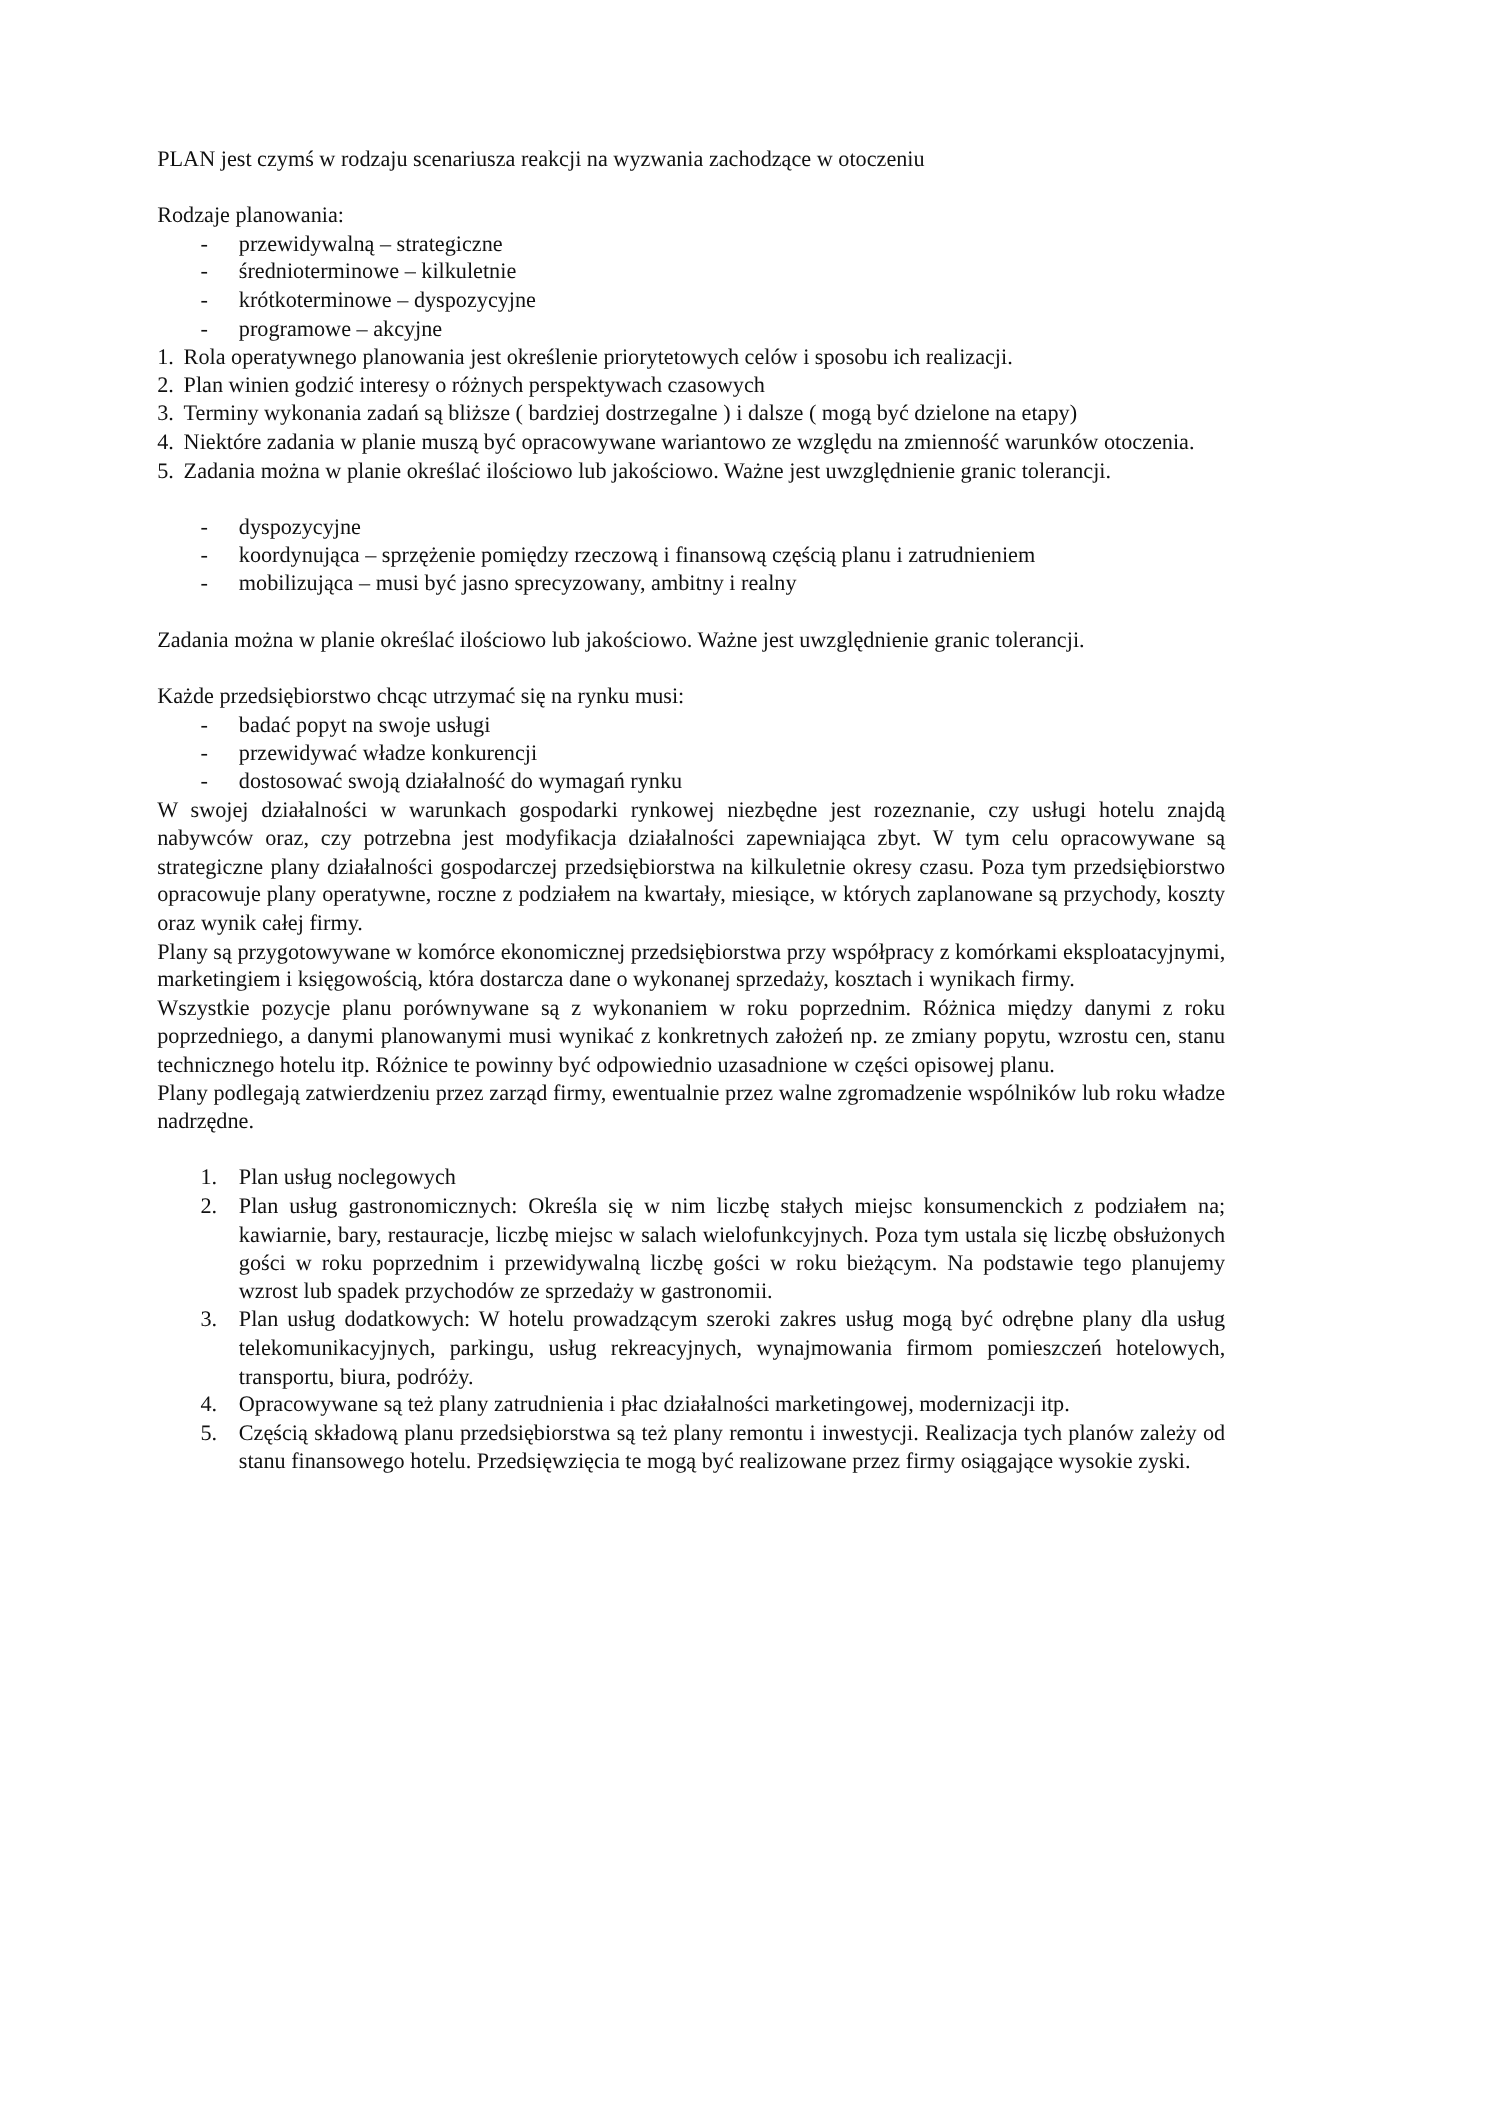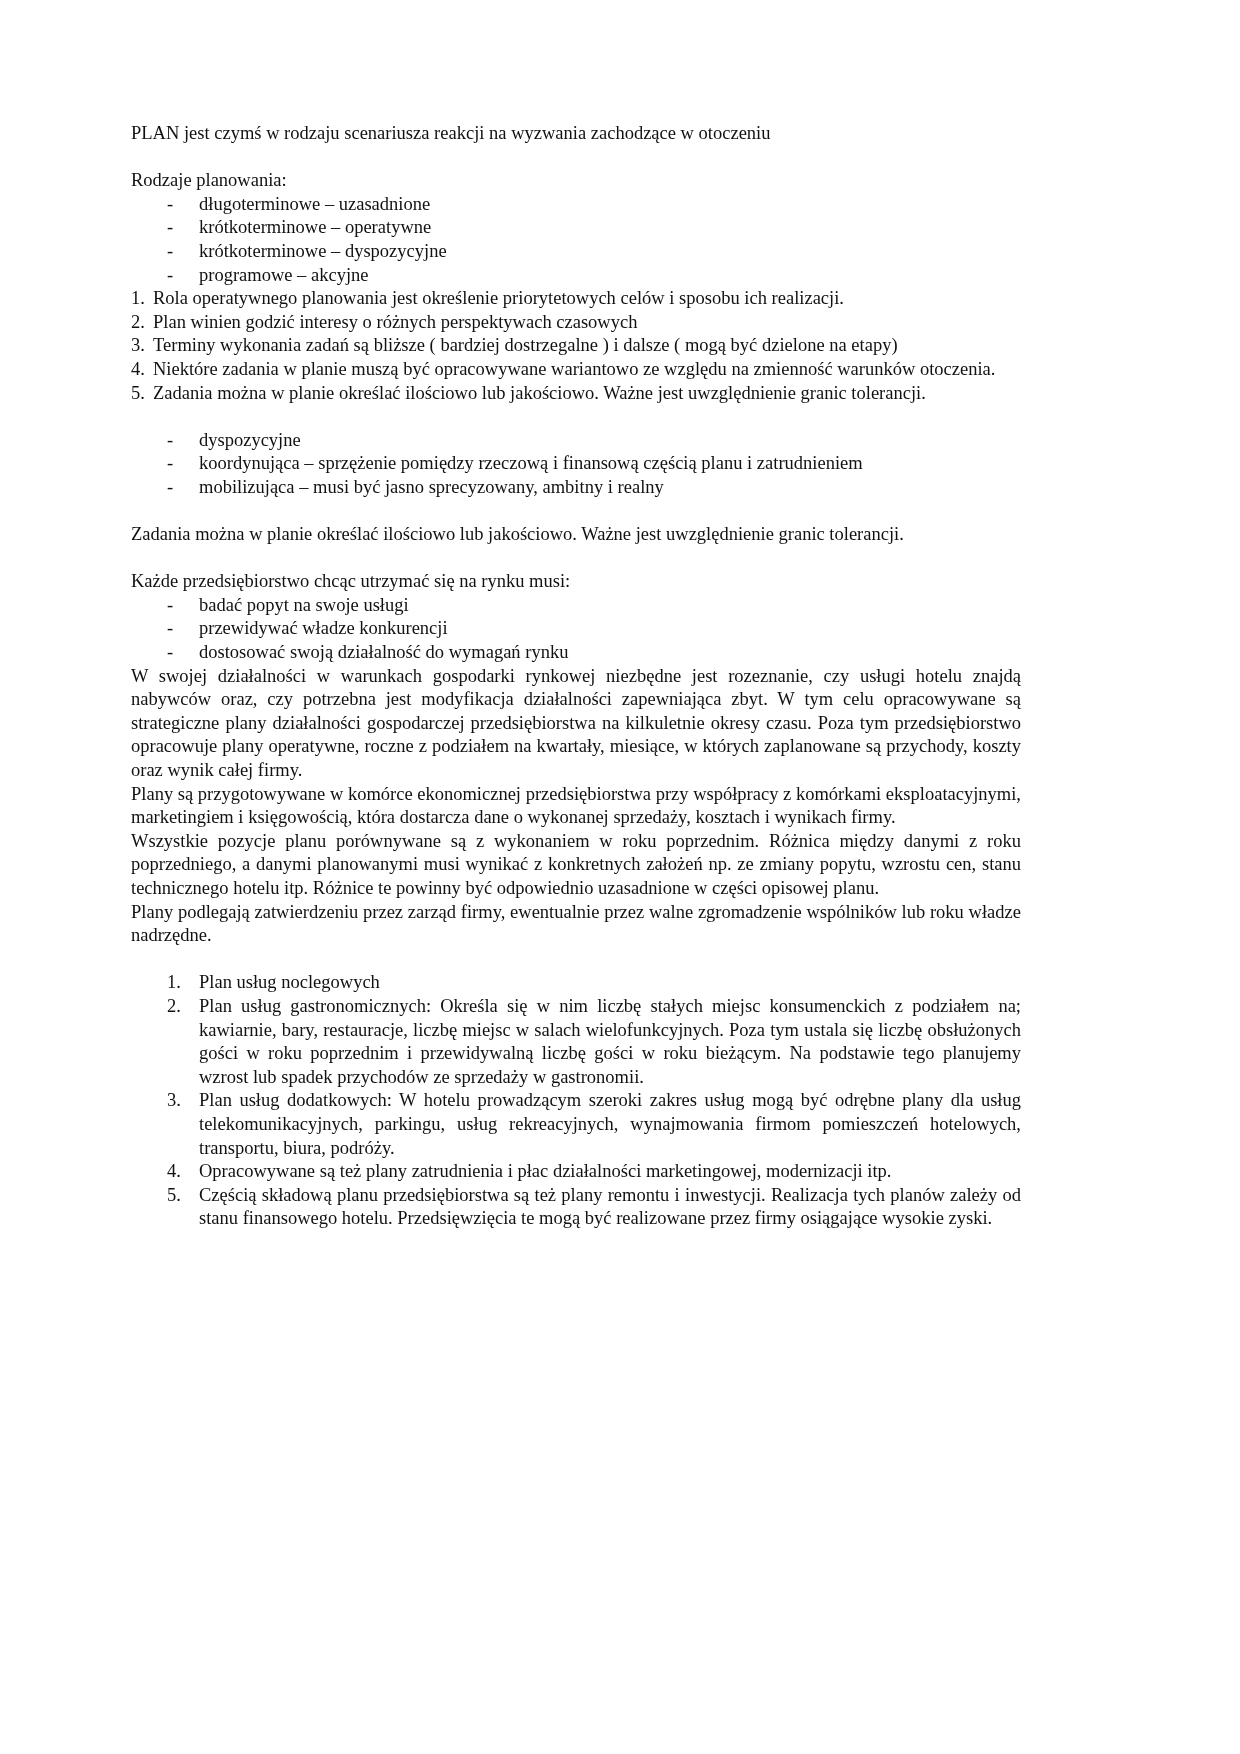--- a/index.html
+++ b/index.html
@@ -18,22 +18,22 @@
     .olist li .mark { position: absolute; left: 36px; }
   </style>
 </head>
 <body>
 
 <div class="page">
   <p class="p">PLAN jest czymś w rodzaju scenariusza reakcji na wyzwania zachodzące w otoczeniu</p>
   <div class="gap"></div>
   <p class="p">Rodzaje planowania:</p>
   <ul class="dash-list">
-    <li><span class="mark">-</span><span>długoterminowe – uzasadnione</span></li>
-    <li><span class="mark">-</span><span>krótkoterminowe – operatywne</span></li>
+    <li><span class="mark">-</span><span>przewidywalną – strategiczne</span></li>
+    <li><span class="mark">-</span><span>średnioterminowe – kilkuletnie</span></li>
     <li><span class="mark">-</span><span>krótkoterminowe – dyspozycyjne</span></li>
     <li><span class="mark">-</span><span>programowe – akcyjne</span></li>
   </ul>
   <ol class="num-list">
     <li><span class="mark">1.</span><span>Rola operatywnego planowania jest określenie priorytetowych celów i sposobu ich realizacji.</span></li>
     <li><span class="mark">2.</span><span>Plan winien godzić interesy o różnych perspektywach czasowych</span></li>
     <li><span class="mark">3.</span><span>Terminy wykonania zadań są bliższe ( bardziej dostrzegalne ) i dalsze ( mogą być dzielone na etapy)</span></li>
     <li><span class="mark">4.</span><span>Niektóre zadania w planie muszą być opracowywane wariantowo ze względu na zmienność warunków otoczenia.</span></li>
     <li><span class="mark">5.</span><span>Zadania można w planie określać ilościowo lub jakościowo. Ważne jest uwzględnienie granic tolerancji.</span></li>
   </ol>

